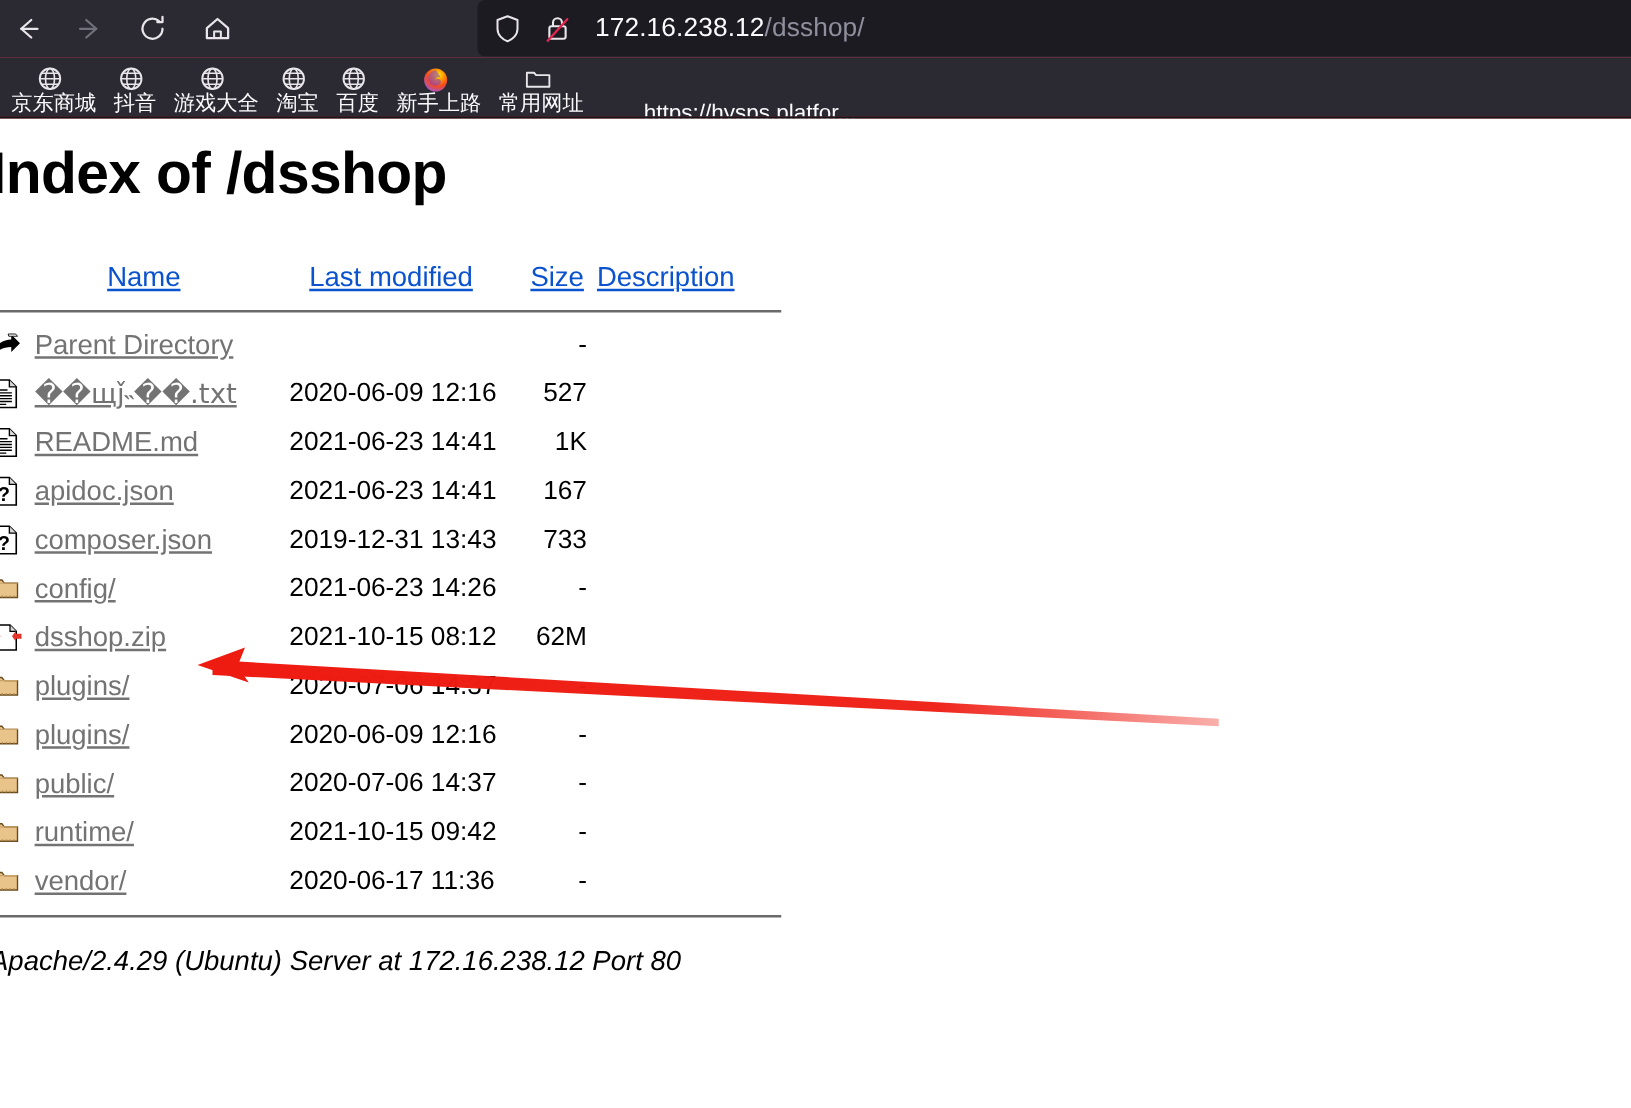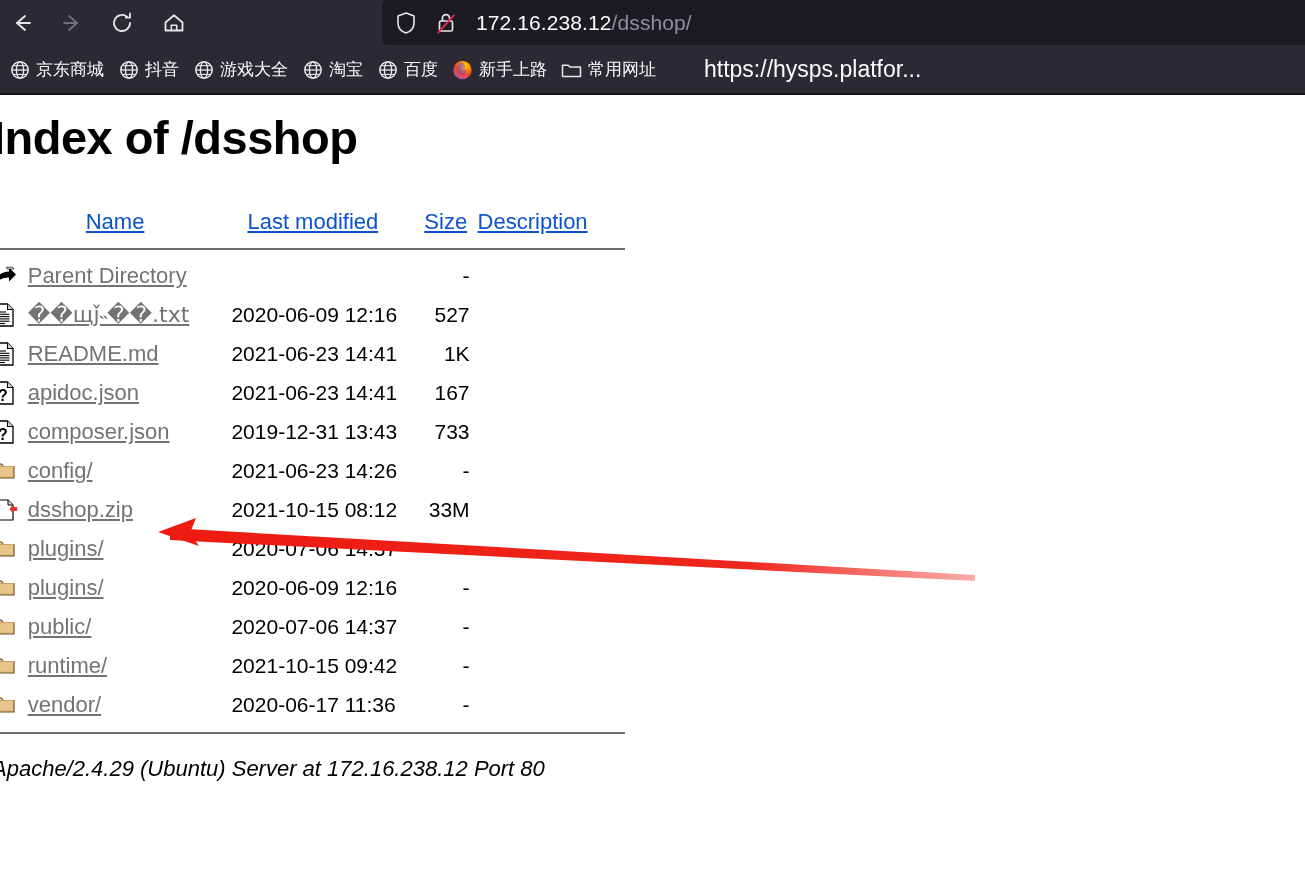--- a/index.html
+++ b/index.html
@@ -65,28 +65,29 @@
     padding-left: 2px;
   }
   .bookmark {
     display: flex; align-items: center;
     height: 34px;
     padding: 0 7px;
     border-radius: 4px;
     color: #fbfbfe;
     font-size: 17px;
     white-space: nowrap;
+    flex-direction: column;
   }
   .bookmark .bm-icon {
     display: flex; align-items: center; justify-content: center;
     width: 21px; height: 21px; margin-right: 6px; flex: 0 0 auto;
   }
   .bookmark .bm-label { line-height: 1; }
   #bookmark-hysps { margin-left: 34px; }
-  #bookmark-hysps .bm-label { font-size: 23px; }
+  #bookmark-hysps .bm-label { font-size: 18px; margin-top: 28px; }
 
   #chrome-bottom-border {
     position: absolute; top: 93px; left: 0;
     width: 1305px; height: 2px;
     background: #15141a;
   }
 
   
   #page {
     position: absolute; top: 95px; left: 0;
@@ -506,21 +507,21 @@
               <path d="M6 3 L16 3 L21 8 L21 23 L6 23 Z" fill="#ffffff" stroke="#000" stroke-width="1.2"></path>
               <path d="M16 3 L16 8 L21 8" fill="#d8d8d8" stroke="#000" stroke-width="1"></path>
               <path d="M0.8 10 L5.2 10 L5.2 7.6 L8.4 12 L5.2 16.4 L5.2 14 L0.8 14 Z" fill="#e5342a"></path>
               <path d="M25.2 10 L20.8 10 L20.8 7.6 L17.6 12 L20.8 16.4 L20.8 14 L25.2 14 Z" fill="#e5342a"></path>
             </svg>
           </td>
           <td class="cell-name">
             <span class="file-link">dsshop.zip</span>
           </td>
           <td class="cell-date">2021-10-15 08:12</td>
-          <td class="cell-size">33M</td>
+          <td class="cell-size">62M</td>
           <td class="cell-desc"></td>
         </tr>
 
         <tr class="file-row">
           <td class="cell-icon">
             <svg class="apache-icon" width="26" height="24" viewBox="0 0 26 24">
               <path d="M1.5 5 L9.5 5 L11.5 7.5 L22 7.5 L22 19 L1.5 19 Z" fill="#e8c48a" stroke="#6b4a1e" stroke-width="1.1"></path>
               <path d="M1.5 7.5 L22 7.5" stroke="#c9a269" stroke-width="1"></path>
               <g stroke="#b08a4e" stroke-width="0.9">
                 <line x1="4" y1="17.4" x2="4" y2="19"></line>

